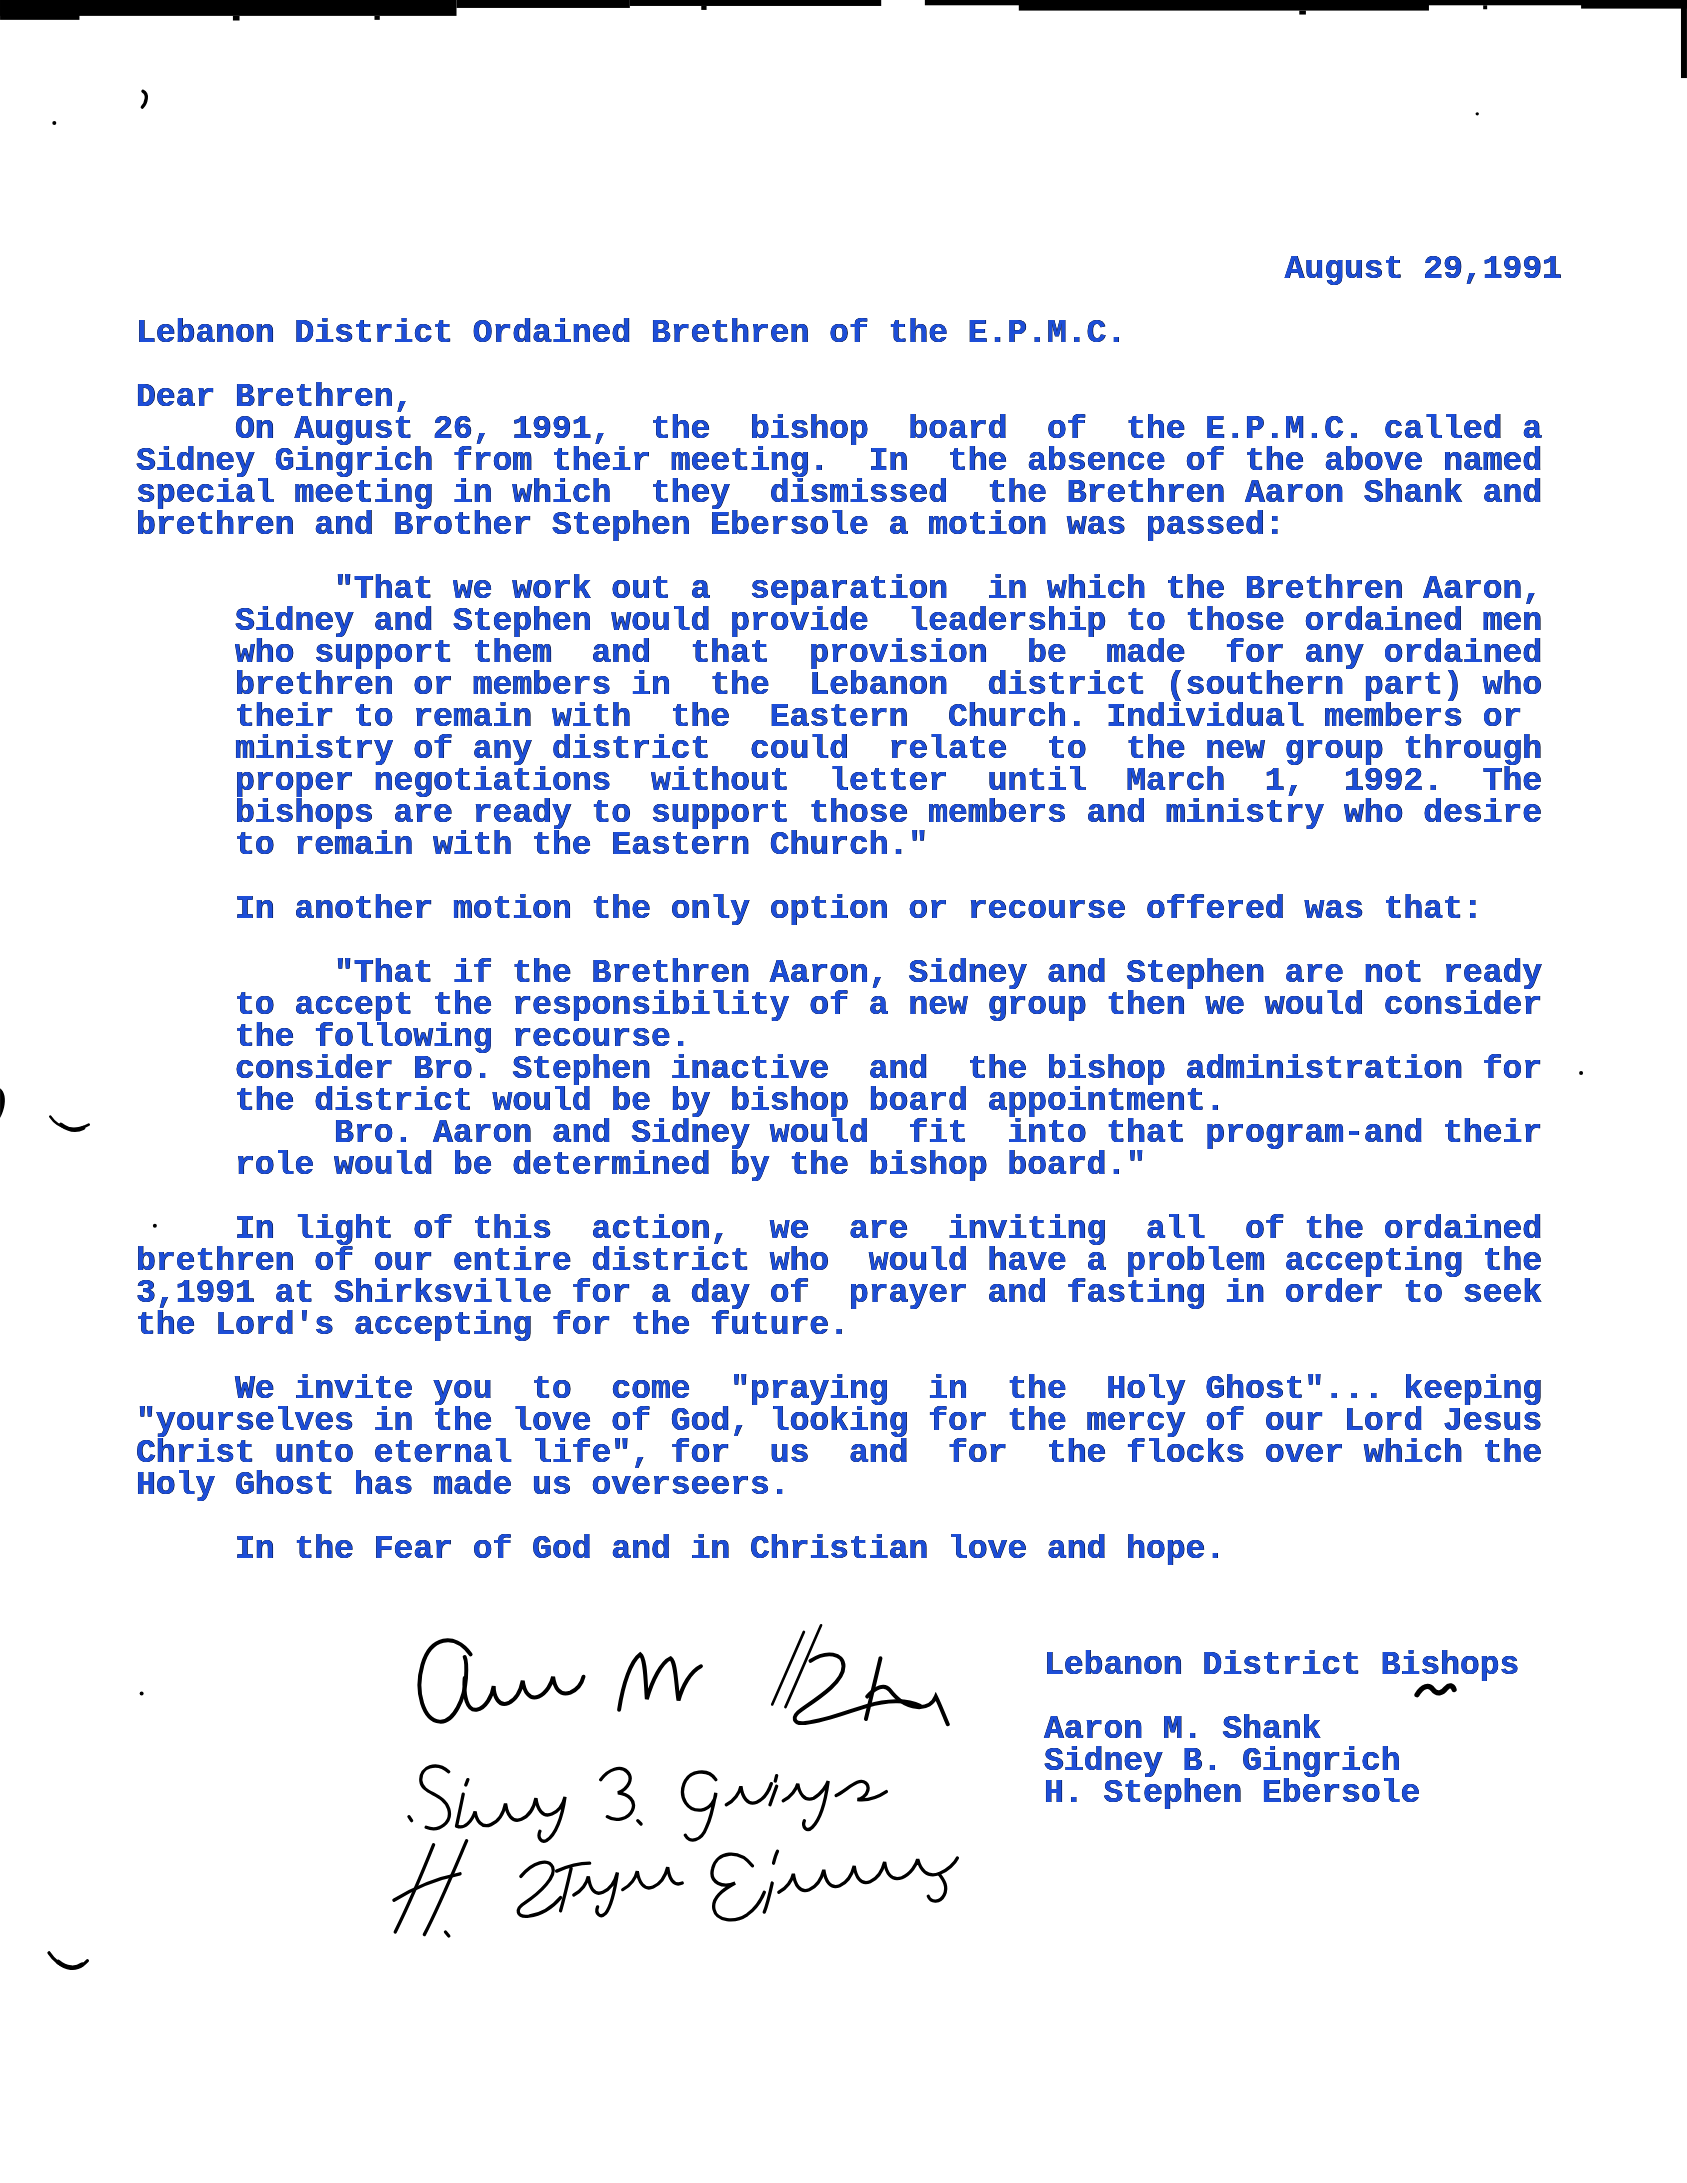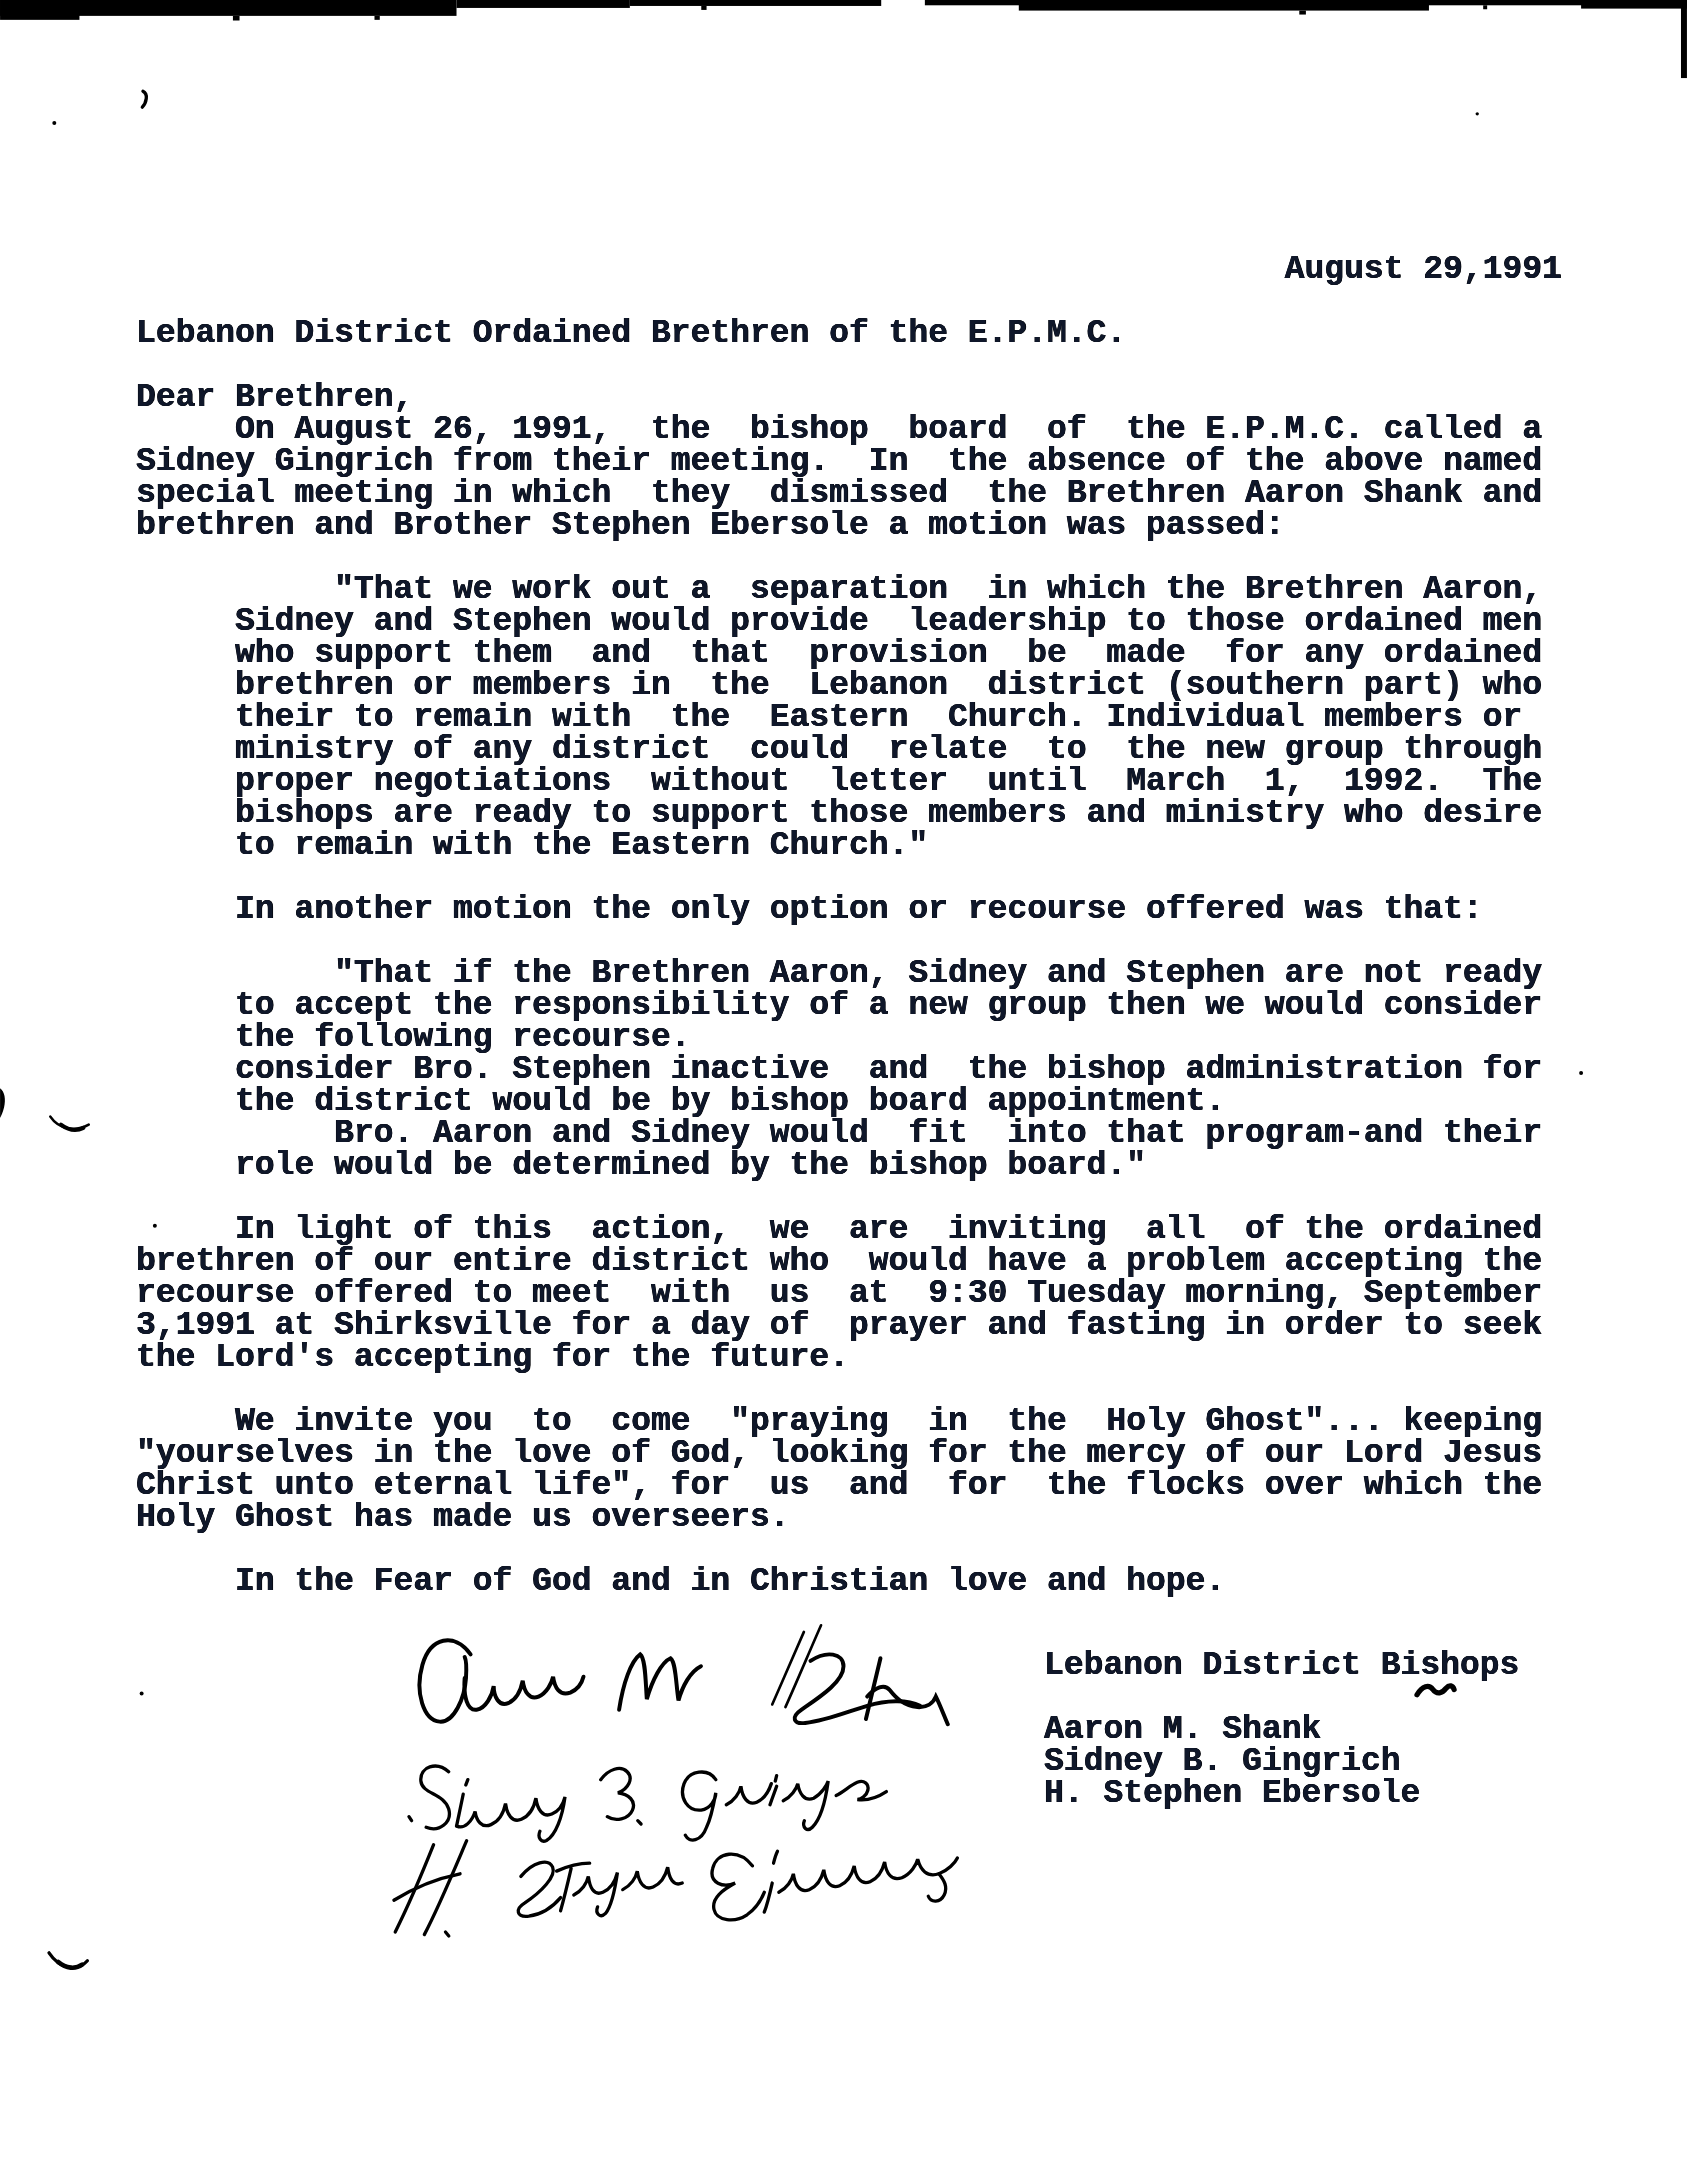--- a/index.html
+++ b/index.html
@@ -13,21 +13,21 @@
     height: 2183px;
     background: #ffffff;
     overflow: hidden;
     font-family: "Liberation Mono", "DejaVu Sans Mono", monospace;
   }
   .line {
     white-space: pre;
     font-weight: 700;
     font-size: 33px;
     line-height: 32px;
-    color: #0f172a;
+    color: #1d4ed8;
     text-shadow: 0.4px 0 0 #000, -0.2px 0.2px 0 #000;
   }
   .letter-body {
     position: absolute;
     left: 136px;
     top: 254px;
   }
   .sig-col {
     position: absolute;
     left: 1044px;
@@ -104,21 +104,20 @@
       <div class="line">          "That if the Brethren Aaron, Sidney and Stephen are not ready</div>
       <div class="line">     to accept the responsibility of a new group then we would consider</div>
       <div class="line">     the following recourse.</div>
       <div class="line">     consider Bro. Stephen inactive  and  the bishop administration for</div>
       <div class="line">     the district would be by bishop board appointment.</div>
       <div class="line">          Bro. Aaron and Sidney would  fit  into that program-and their</div>
       <div class="line">     role would be determined by the bishop board."</div>
       <div class="line">&nbsp;</div>
       <div class="line">     In light of this  action,  we  are  inviting  all  of the ordained</div>
       <div class="line">brethren of our entire district who  would have a problem accepting the</div>
-      <div class="line">recourse offered to meet  with  us  at  9:30 Tuesday morning, September</div>
       <div class="line">3,1991 at Shirksville for a day of  prayer and fasting in order to seek</div>
       <div class="line">the Lord's accepting for the future.</div>
       <div class="line">&nbsp;</div>
       <div class="line">     We invite you  to  come  "praying  in  the  Holy Ghost"... keeping</div>
       <div class="line">"yourselves in the love of God, looking for the mercy of our Lord Jesus</div>
       <div class="line">Christ unto eternal life", for  us  and  for  the flocks over which the</div>
       <div class="line">Holy Ghost has made us overseers.</div>
       <div class="line">&nbsp;</div>
       <div class="line">     In the Fear of God and in Christian love and hope.</div>
     </div>

